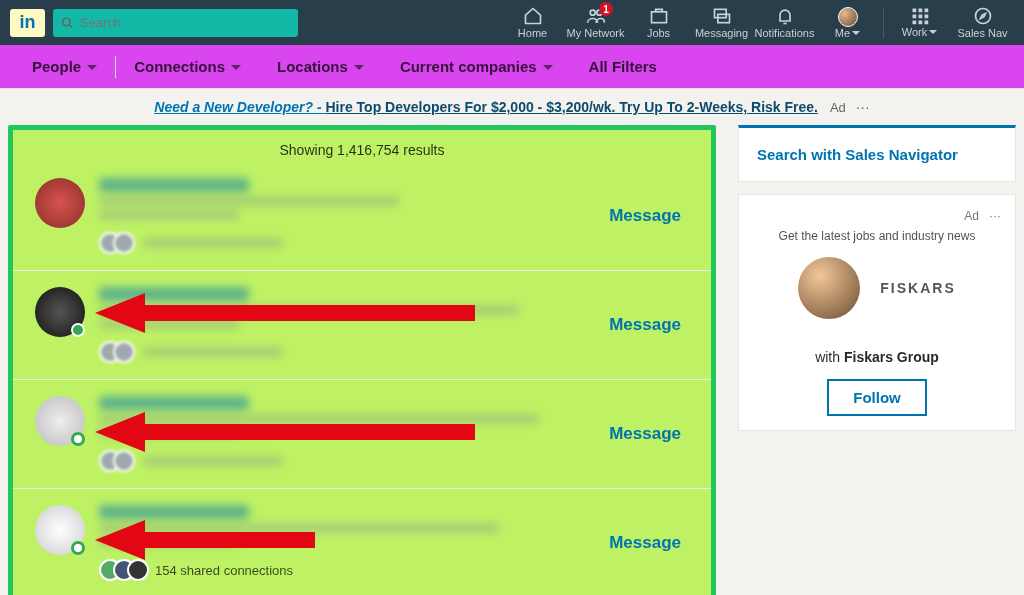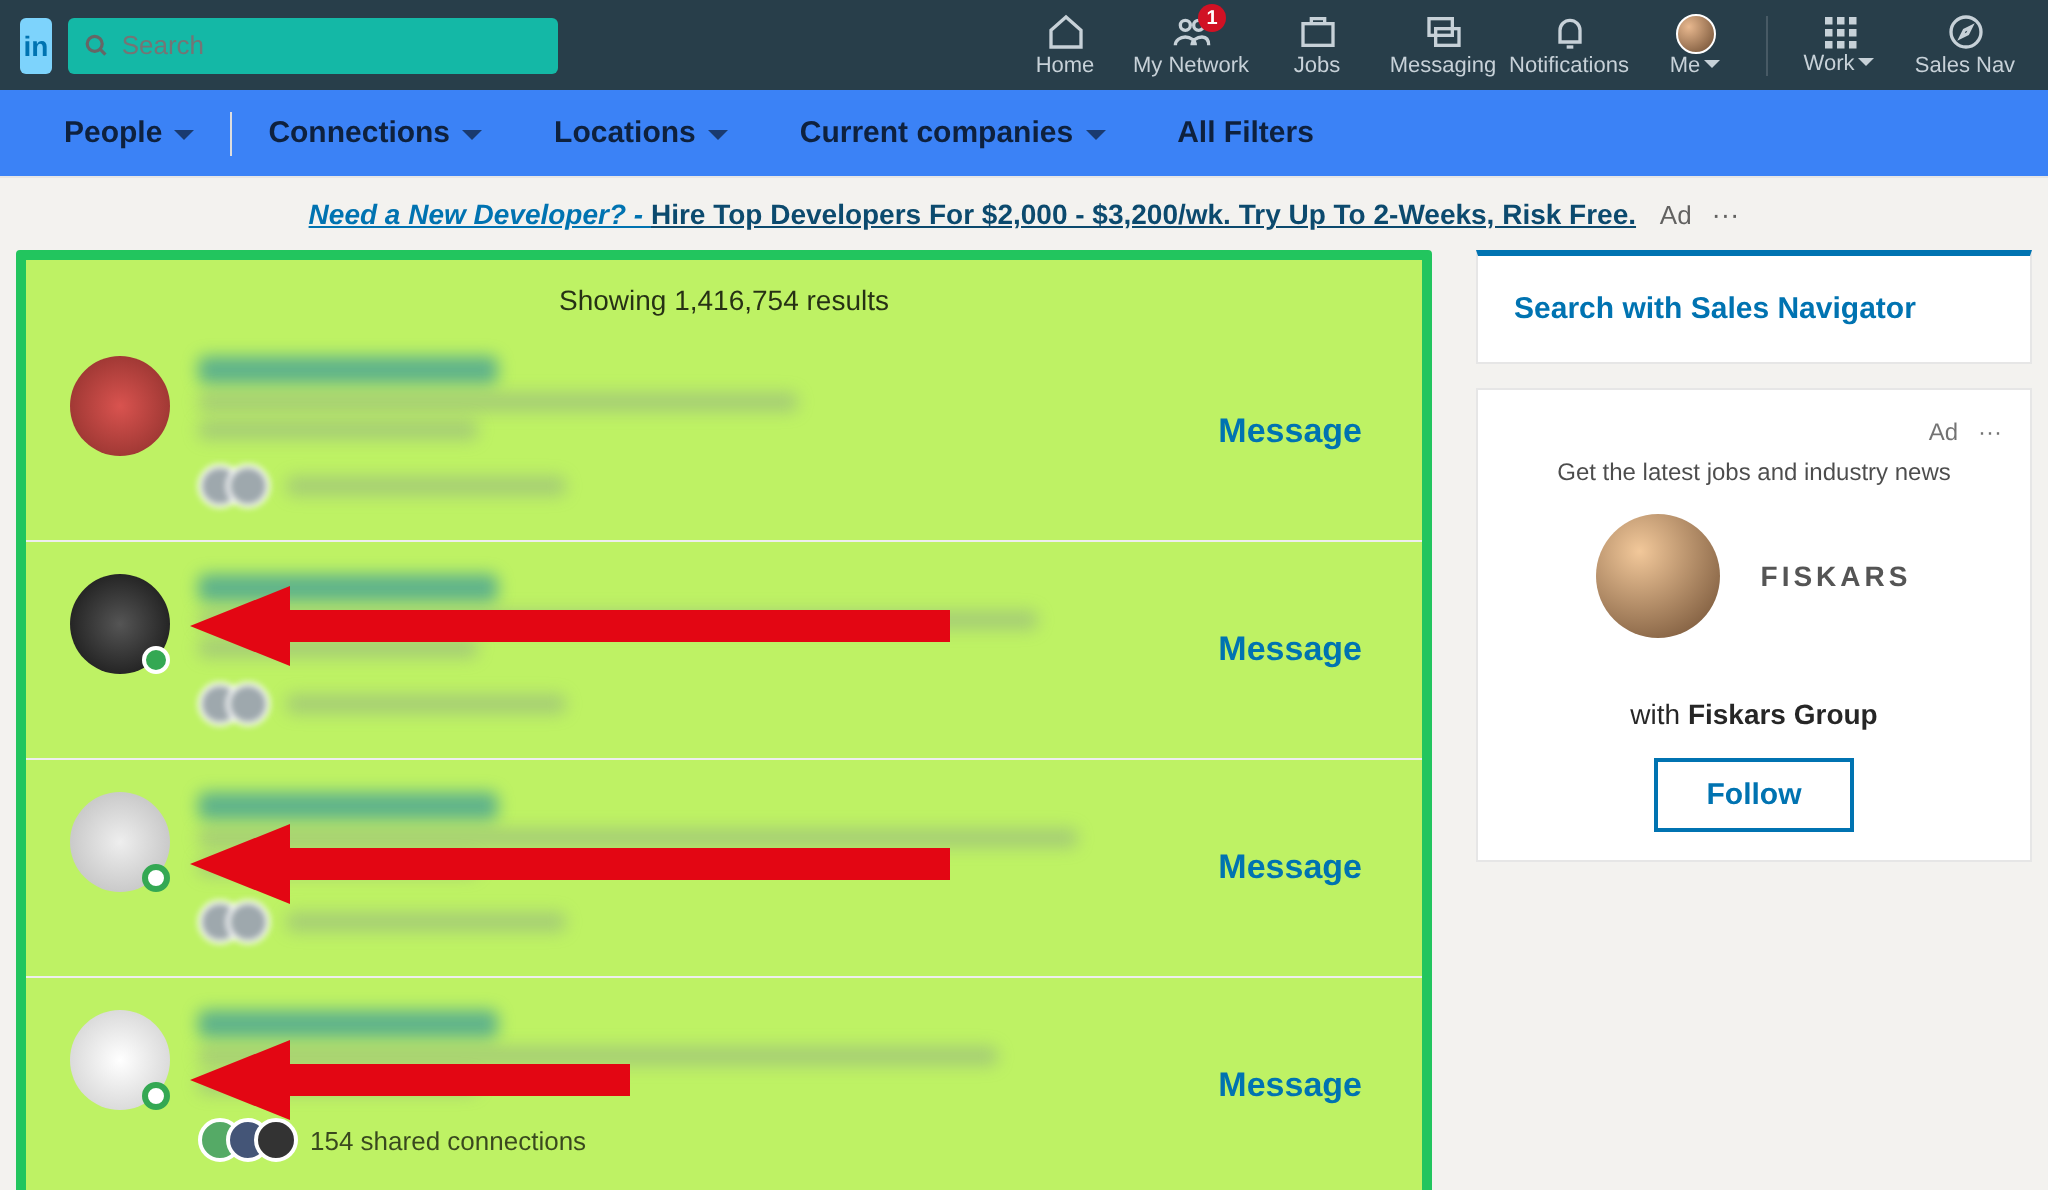--- a/index.html
+++ b/index.html
@@ -1,34 +1,34 @@
 <!DOCTYPE html>
 <html><head>
 <meta charset="utf-8">
 <style>
 * { box-sizing: border-box; margin: 0; padding: 0; }
 body { font-family: -apple-system, BlinkMacSystemFont, "Segoe UI", Arial, sans-serif; background: #f3f2ef; width: 1024px; height: 595px; overflow: hidden; position: relative; }
 
 
 .topnav { height: 45px; background: #283e4a; display: flex; align-items: center; padding: 0 10px; }
-.logo { width: 16px; height: 28px; background: #7dd3fc; color: #0073b1; font-weight: 800; font-size: 14px; display: flex; align-items: center; justify-content: center; border-radius: 3px; margin-right: 8px; }
+.logo { width: 35px; height: 28px; background: #fef9c3; color: #0073b1; font-weight: 800; font-size: 18px; display: flex; align-items: center; justify-content: center; border-radius: 3px; margin-right: 8px; }
 .searchbox { display: flex; align-items: center; background: #14b8a6; height: 28px; border-radius: 3px; width: 245px; padding: 0 8px; }
 .searchbox svg { margin-right: 6px; }
 .searchbox input { border: none; background: transparent; outline: none; font-size: 13px; color: #333; width: 100%; }
 .nav-spacer { flex: 1; }
 .nav-items { display: flex; align-items: center; }
 .nav-item { width: 63px; display: flex; flex-direction: column; align-items: center; color: #c7d1d8; font-size: 11px; cursor: pointer; position: relative; }
 .nav-item svg { margin-bottom: 1px; }
 .badge { position: absolute; top: -4px; right: 14px; background: #d11124; color: #fff; font-size: 10px; min-width: 14px; height: 14px; border-radius: 7px; display: flex; align-items: center; justify-content: center; font-weight: 600; }
 .nav-sep { width: 1px; height: 30px; background: rgba(255,255,255,0.15); margin: 0 4px; }
 .avatar-small { width: 20px; height: 20px; border-radius: 50%; background: radial-gradient(circle at 30% 30%, #e8b88f, #6b4a2f); border: 1px solid #fff; }
 .caret-down { border: 4px solid transparent; border-top-color: #c7d1d8; display: inline-block; margin-left: 2px; transform: translateY(2px); }
 
 
-.filterbar { height: 44px; background: #3b82f6; border-bottom: 1px solid #e6e6e6; display: flex; align-items: center; padding: 0 14px; gap: 0; color: rgba(0,0,0,0.75); font-size: 15px; font-weight: 600; }
+.filterbar { height: 44px; background: #d946ef; border-bottom: 1px solid #e6e6e6; display: flex; align-items: center; padding: 0 14px; gap: 0; color: rgba(0,0,0,0.75); font-size: 15px; font-weight: 600; }
 .filter-item { display: flex; align-items: center; gap: 6px; padding: 0 18px; cursor: pointer; }
 .filter-sep { width: 1px; height: 22px; background: #ddd; }
 .filter-caret { border: 5px solid transparent; border-top-color: rgba(0,0,0,0.55); transform: translateY(3px); }
 
 
 .adbanner { text-align: center; padding: 10px; font-size: 14px; }
 .adbanner a { text-decoration: none; }
 .adbanner .blue { color: #0073b1; text-decoration: underline; font-weight: 600; font-style: italic; }
 .adbanner .black { color: #0c4a6e; text-decoration: underline; font-weight: 600; }
 .adbanner .adtag { color: rgba(0,0,0,0.6); font-size: 13px; margin-left: 8px; }

